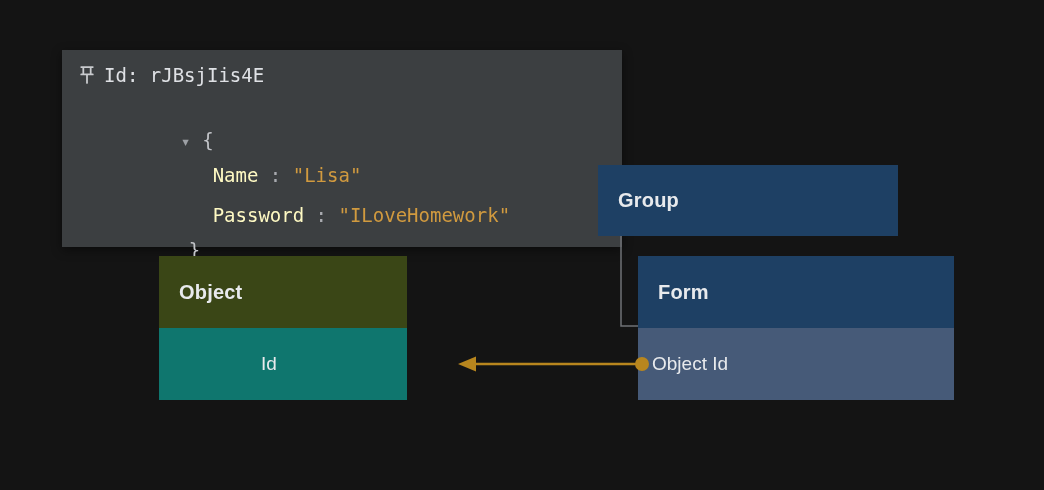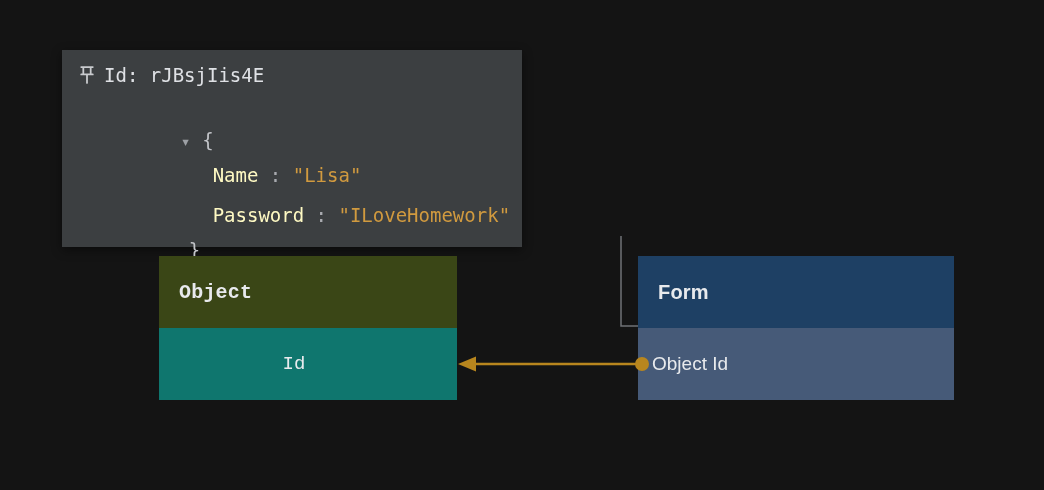--- a/index.html
+++ b/index.html
@@ -7,21 +7,21 @@
     width: 1044px; height: 490px;
     background: #141414;
     position: relative;
     overflow: hidden;
     font-family: "Liberation Sans", sans-serif;
   }
 
   
   .tooltip {
     position: absolute; left: 62px; top: 50px;
-    width: 460px; height: 197px;
+    width: 560px; height: 197px;
     background: #3c3f41;
     box-shadow: 0 3px 10px rgba(0,0,0,0.45);
     font-family: "DejaVu Sans Mono", monospace;
     font-size: 19px;
     color: #dfe1e5;
   }
   .tt-line { position: absolute; white-space: pre; line-height: 28px; }
   .tt-header { top: 11px; left: 17px; display: flex; align-items: center; gap: 9px; }
   .tt-open   { top: 48px;  left: 50px; color: #aeb1b5; }
   .tt-f1     { top: 83px;  left: 82px; }
@@ -49,21 +49,21 @@
     display: flex; align-items: center;
     font-size: 19px; font-weight: 400;
   }
 
   .node-group  { left: 598px; top: 165px; width: 300px; height: 71px; background: #1e4064; }
 
   .node-form   { left: 638px; top: 256px; width: 316px; }
   .node-form .node-header { background: #1e4064; }
   .node-form .node-row    { background: #465a78; padding-left: 14px; }
 
-  .node-object { left: 159px; top: 256px; width: 298px; font-family: Liberation Mono, monospace; }
+  .node-object { left: 159px; top: 256px; width: 248px; }
   .node-object .node-header { background: #3a4616; }
   .node-object .node-row    { background: #0f766e; justify-content: center; padding-right: 28px; }
 
   
   .overlay {
     position: absolute; left: 0; top: 0;
     width: 1044px; height: 490px;
     pointer-events: none;
   }
 </style>
@@ -92,20 +92,23 @@
 
     <div class="tt-line tt-f2">
       <span class="key">Password</span><span class="colon"> : </span><span class="str">"ILoveHomework"</span>
     </div>
 
     <div class="tt-line tt-close">
       <span class="brace">}</span>
     </div>
   </div>
 
+  <div class="node node-group">
+    <div class="node-title">Group</div>
+  </div>
 
   <div class="node node-form">
     <div class="node-header node-title">Form</div>
     <div class="node-row">
       <span>Object Id</span>
     </div>
   </div>
 
   <div class="node node-object">
     <div class="node-header node-title">Object</div>

